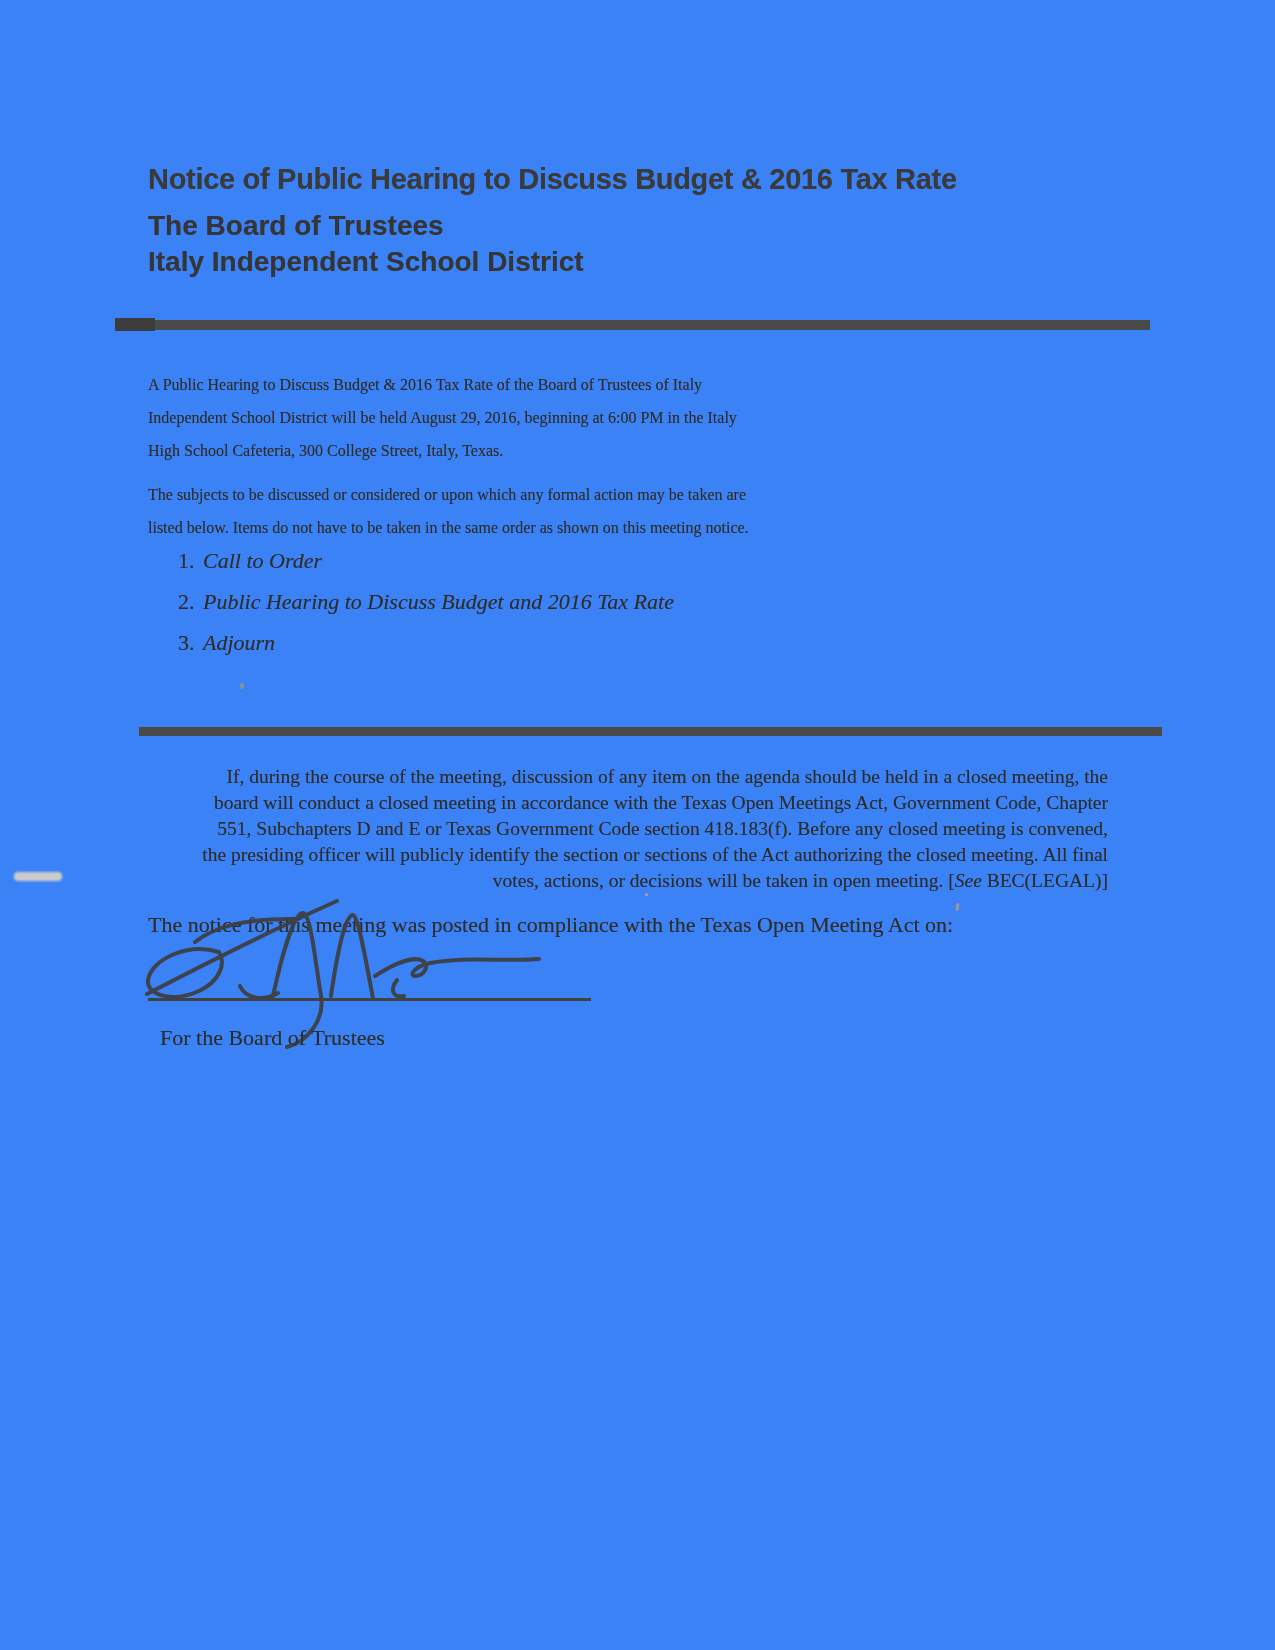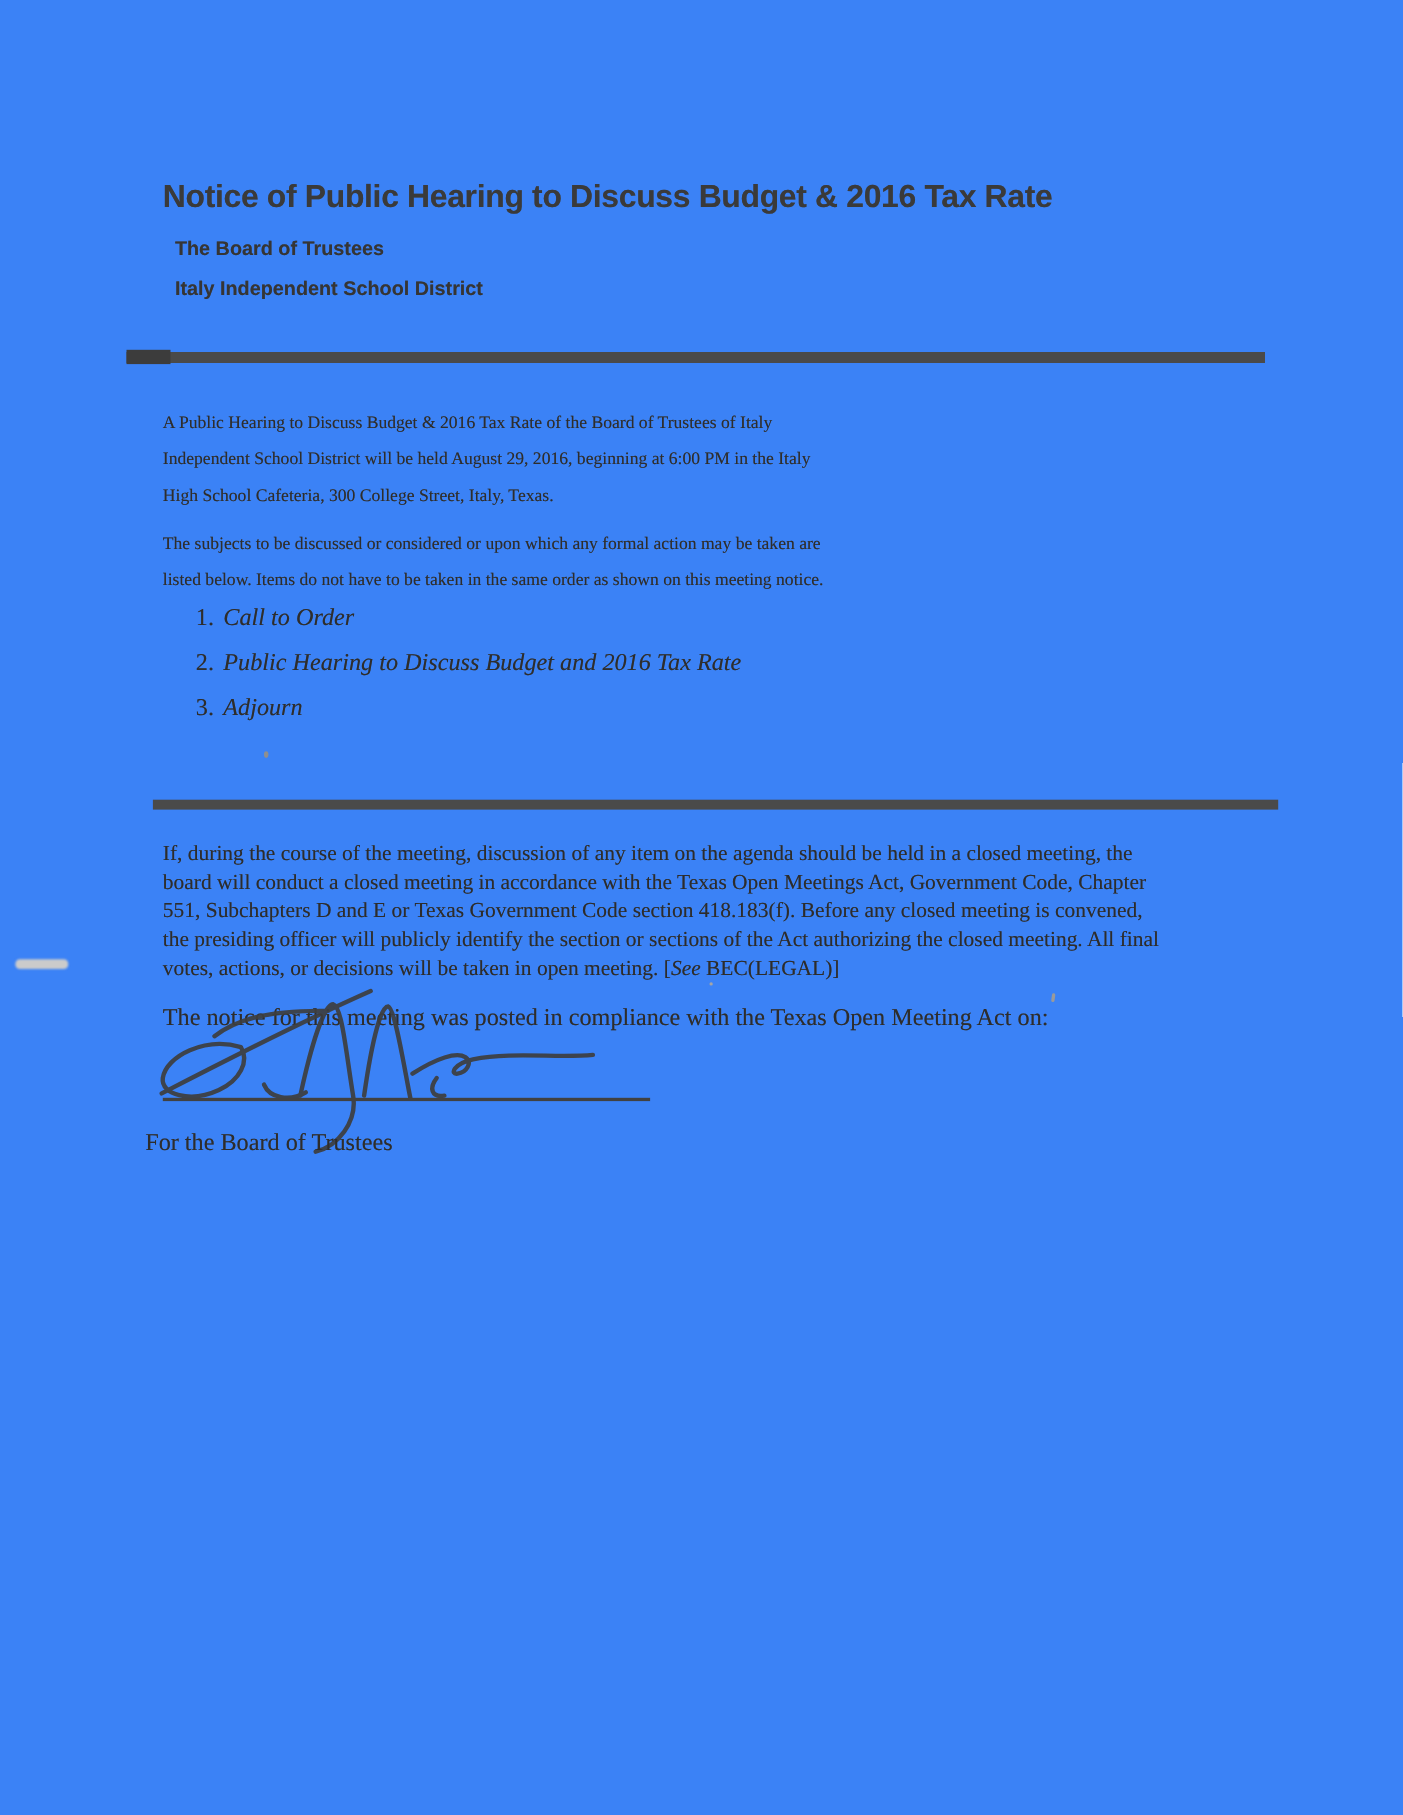--- a/index.html
+++ b/index.html
@@ -16,22 +16,22 @@
 
   .doc-title{
     position:absolute;left:148px;top:144px;
     font-family:"Liberation Sans", sans-serif;
     font-weight:bold;font-size:29px;letter-spacing:-0.3px;
     color:#3a3a3a;white-space:nowrap;
   }
   .org-block{
     position:absolute;left:148px;top:208px;
     font-family:"Liberation Sans", sans-serif;
-    font-weight:bold;font-size:18px;line-height:36px;
-    color:#353535;white-space:pre-line;margin-left:11px;
+    font-weight:bold;font-size:28px;line-height:36px;
+    color:#353535;white-space:pre-line;
   }
   .rule{position:absolute;background:#4a4a4a;}
   .rule-1{left:115px;top:320px;width:1035px;height:10px;}
   .rule-1-cap{left:115px;top:318px;width:40px;height:13px;background:#3c3c3c;}
   .rule-2{left:139px;top:727px;width:1023px;height:9px;}
 
   .body-par{
     position:absolute;left:148px;
     font-size:16px;line-height:33px;
     white-space:pre-line;color:#2d2d2d;
@@ -40,33 +40,33 @@
   .par-subjects{top:462px;}
 
   .agenda{position:absolute;left:178px;top:549px;font-size:22px;color:#2d2d2d;}
   .agenda-item{display:flex;margin-bottom:17px;line-height:24px;}
   .agenda-num{width:25px;}
   .agenda-label{white-space:nowrap;font-style:italic;}
 
   .legal{
     position:absolute;left:148px;top:744px;width:960px;
     font-size:19.5px;line-height:26px;
-    white-space:pre-line;color:#2c2c2c;
+    white-space:pre-line;color:#2c2c2c;text-align:right;
   }
   .legal em{font-style:italic;}
 
   .posting{
     position:absolute;left:148px;top:890px;
     font-size:22px;white-space:nowrap;color:#2d2d2d;
   }
 
   .signature-svg{position:absolute;left:135px;top:872px;width:570px;height:185px;}
   .sig-line{position:absolute;left:148px;top:998px;width:443px;height:3px;background:#414141;}
   .sig-caption{
-    position:absolute;left:132px;top:1003px;
+    position:absolute;left:160px;top:1003px;
     font-size:22px;white-space:nowrap;color:#2d2d2d;
   }
 
   
   .smudge{
     position:absolute;left:14px;top:872px;width:48px;height:9px;
     background:#cbcbcb;border-radius:4px;filter:blur(1.2px);
   }
   .speck{position:absolute;background:#8f8f8f;border-radius:50%;}
   .speck-a{left:240px;top:683px;width:4px;height:6px;}

